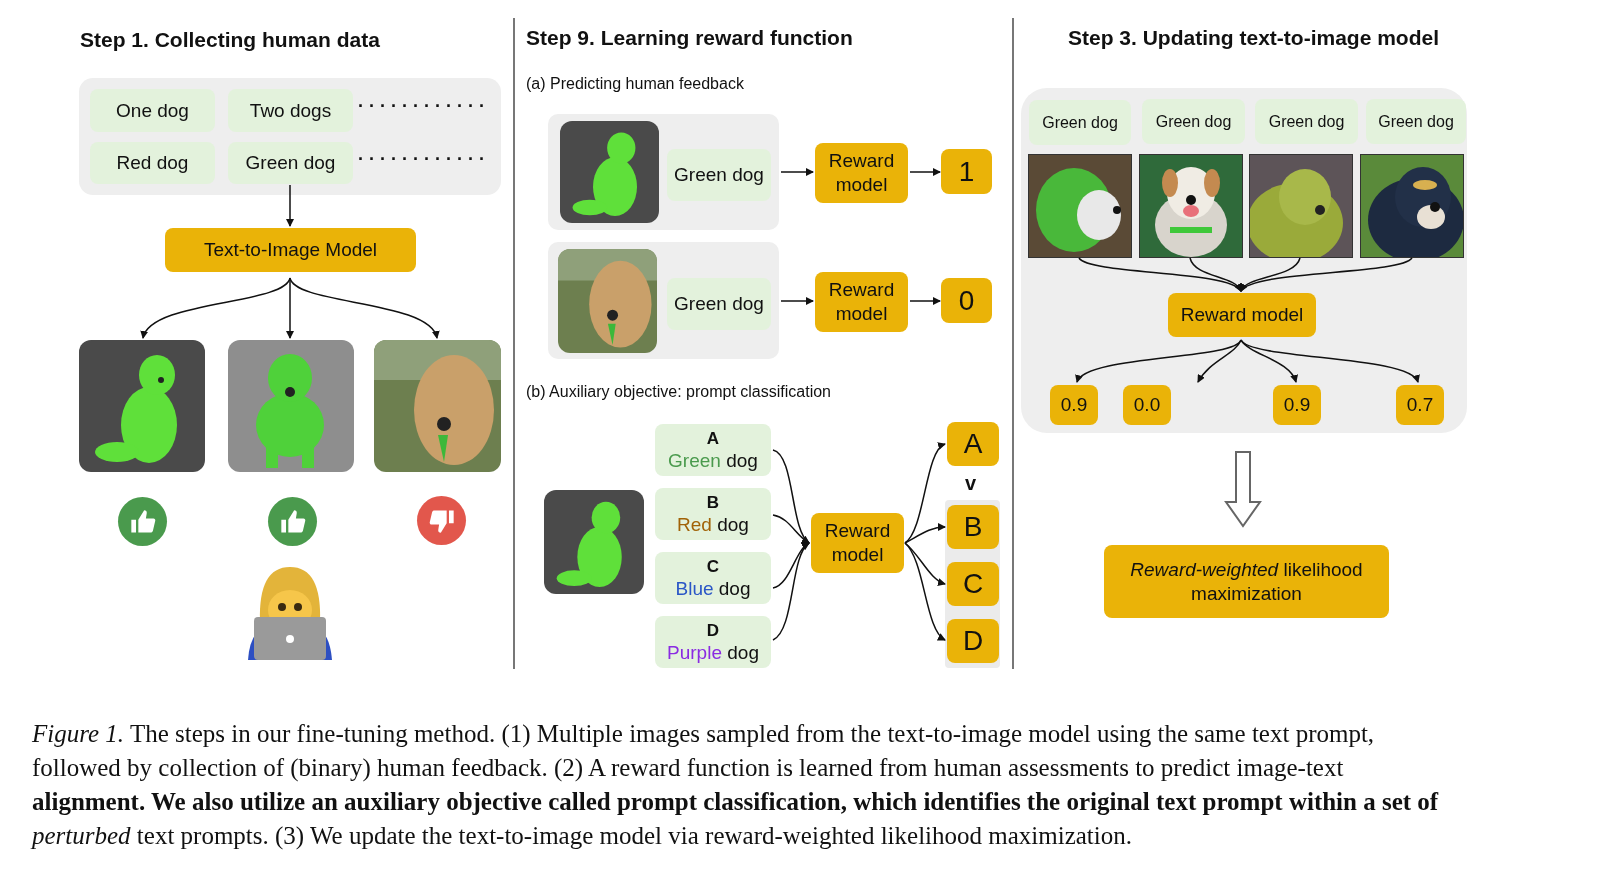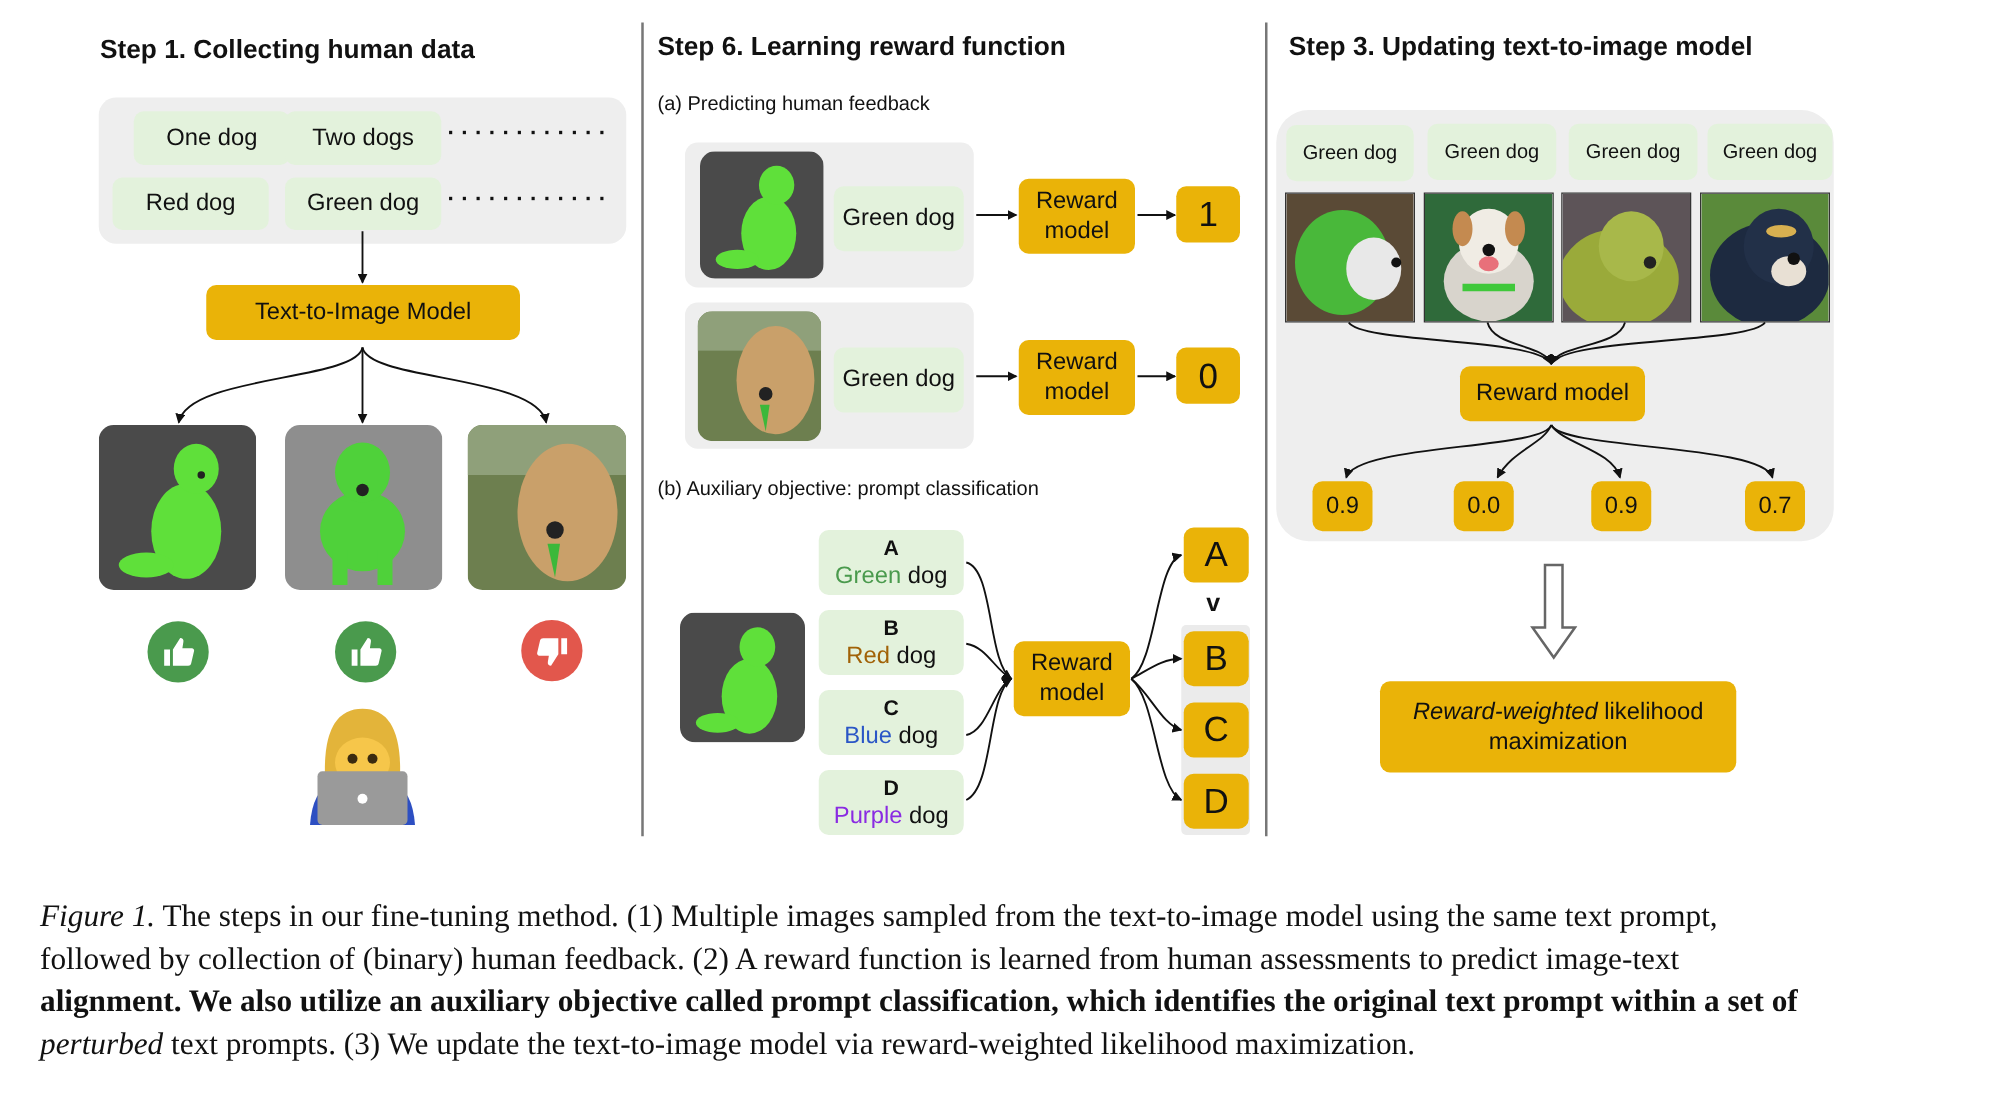--- a/index.html
+++ b/index.html
@@ -19,21 +19,21 @@
   svg.overlay { position:absolute; left:0; top:0; pointer-events:none; }
   .letter { font-size:28px; }
   .big { font-size:28px; }
 </style>
 </head>
 <body>
 
 <div class="abs title" style="left:80px;top:28px;">Step 1. Collecting human data</div>
 
 <div class="abs panel" style="left:79px;top:78px;width:422px;height:117px;"></div>
-<div class="abs gbox" style="left:107px;top:89px;width:125px;height:43px;">One dog</div>
+<div class="abs gbox" style="left:90px;top:89px;width:125px;height:43px;">One dog</div>
 <div class="abs gbox" style="left:228px;top:89px;width:125px;height:43px;">Two dogs</div>
 <div class="abs gbox" style="left:90px;top:142px;width:125px;height:42px;">Red dog</div>
 <div class="abs gbox" style="left:228px;top:142px;width:125px;height:42px;">Green dog</div>
 <div class="abs dots" style="left:358px;top:96px;">············</div>
 <div class="abs dots" style="left:358px;top:149px;">············</div>
 
 <div class="abs cbox" style="left:165px;top:228px;width:251px;height:44px;">Text-to-Image Model</div>
 
 <div class="abs dogimg" style="left:79px;top:340px;width:126px;height:132px;">
   <svg width="126" height="132" viewBox="0 0 126 132">
@@ -89,21 +89,21 @@
     <circle cx="36" cy="45" r="4" fill="#3a2a10"></circle>
       <circle cx="52" cy="45" r="4" fill="#3a2a10"></circle>
     <path d="M2 98 Q4 70 20 64 L68 64 Q84 70 86 98 Z" fill="#2d4fc2"></path>
     <rect x="8" y="55" width="72" height="43" rx="4" fill="#9a9a9a"></rect>
     <circle cx="44" cy="77" r="4" fill="#fff"></circle>
   </svg>
 </div>
 
 <div class="abs divider" style="left:513px;top:18px;height:651px;"></div>
 
-<div class="abs title" style="left:526px;top:26px;">Step 6. Learning reward function</div>
+<div class="abs title" style="left:526px;top:26px;">Step 9. Learning reward function</div>
 <div class="abs sub" style="left:526px;top:75px;">(a) Predicting human feedback</div>
 
 <div class="abs panel" style="left:548px;top:114px;width:231px;height:116px;border-radius:10px;"></div>
 <div class="abs dogimg" style="left:560px;top:121px;width:99px;height:102px;">
   <svg width="99" height="102" viewBox="0 0 126 132" preserveAspectRatio="none">
       <rect width="126" height="132" fill="#4a4a4a"></rect>
       <ellipse cx="70" cy="85" rx="28" ry="38" fill="#5fe03a"></ellipse>
       <ellipse cx="78" cy="35" rx="18" ry="20" fill="#5fe03a"></ellipse>
       <ellipse cx="38" cy="112" rx="22" ry="10" fill="#5fe03a"></ellipse>
     </svg>
@@ -158,21 +158,21 @@
 
 <div class="abs" style="left:945px;top:500px;width:55px;height:168px;background:#ebebeb;border-radius:4px;"></div>
 <div class="abs cbox letter" style="left:947px;top:422px;width:52px;height:44px;">A</div>
 <div class="abs" style="left:965px;top:472px;font-weight:bold;font-size:20px;">v</div>
 <div class="abs cbox letter" style="left:947px;top:505px;width:52px;height:44px;">B</div>
 <div class="abs cbox letter" style="left:947px;top:562px;width:52px;height:44px;">C</div>
 <div class="abs cbox letter" style="left:947px;top:619px;width:52px;height:44px;">D</div>
 
 <div class="abs divider" style="left:1012px;top:18px;height:651px;"></div>
 
-<div class="abs title" style="left:1031px;top:26px;text-align:center;">Step 3. Updating text-to-image model</div>
+<div class="abs title" style="left:1068px;top:26px;text-align:center;">Step 3. Updating text-to-image model</div>
 
 <div class="abs panel" style="left:1021px;top:88px;width:446px;height:345px;border-radius:26px;"></div>
 <div class="abs gbox" style="left:1029px;top:100px;width:102px;height:45px;font-size:16px;">Green dog</div>
 <div class="abs gbox" style="left:1142px;top:99px;width:103px;height:45px;font-size:16px;">Green dog</div>
 <div class="abs gbox" style="left:1255px;top:99px;width:103px;height:45px;font-size:16px;">Green dog</div>
 <div class="abs gbox" style="left:1366px;top:99px;width:100px;height:45px;font-size:16px;">Green dog</div>
 
 <div class="abs sq" style="left:1028px;top:154px;width:102px;height:102px;border:1px solid #333;">
   <svg width="102" height="102" viewBox="0 0 102 102">
       <rect width="102" height="102" fill="#5a4a36"></rect>
@@ -208,21 +208,21 @@
       <ellipse cx="62" cy="42" rx="28" ry="30" fill="#223048"></ellipse>
       <ellipse cx="64" cy="30" rx="12" ry="5" fill="#d8b050"></ellipse>
       <ellipse cx="70" cy="62" rx="14" ry="12" fill="#e8e0d4"></ellipse>
       <circle cx="74" cy="52" r="5" fill="#111"></circle>
     </svg>
 </div>
 
 <div class="abs cbox" style="left:1168px;top:293px;width:148px;height:44px;">Reward model</div>
 
 <div class="abs cbox" style="left:1050px;top:385px;width:48px;height:40px;">0.9</div>
-<div class="abs cbox" style="left:1163px;top:385px;width:48px;height:40px;">0.0</div>
+<div class="abs cbox" style="left:1123px;top:385px;width:48px;height:40px;">0.0</div>
 <div class="abs cbox" style="left:1273px;top:385px;width:48px;height:40px;">0.9</div>
 <div class="abs cbox" style="left:1396px;top:385px;width:48px;height:40px;">0.7</div>
 
 <div class="abs" style="left:1224px;top:450px;width:38px;height:80px;">
   <svg width="38" height="80" viewBox="0 0 38 80">
       <path d="M12 2 H26 V52 H36 L19 76 L2 52 H12 Z" fill="#fff" stroke="#666" stroke-width="2"></path>
     </svg>
 </div>
 
 <div class="abs cbox" style="left:1104px;top:545px;width:285px;height:73px;flex-direction:column;">

